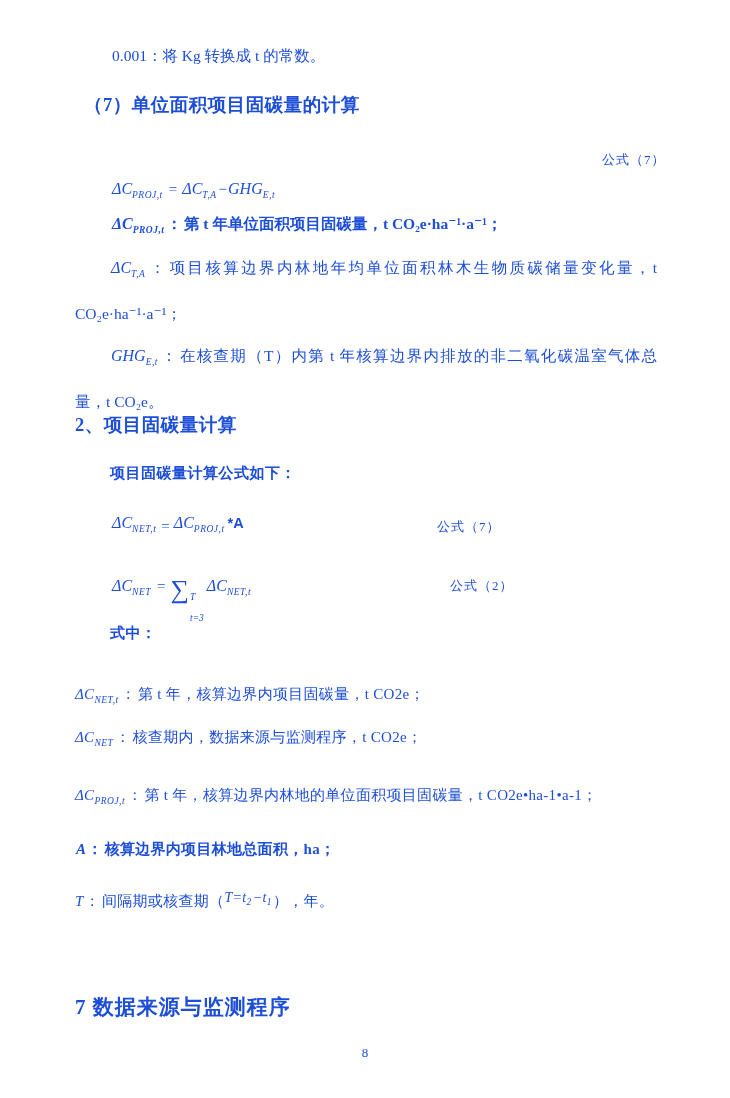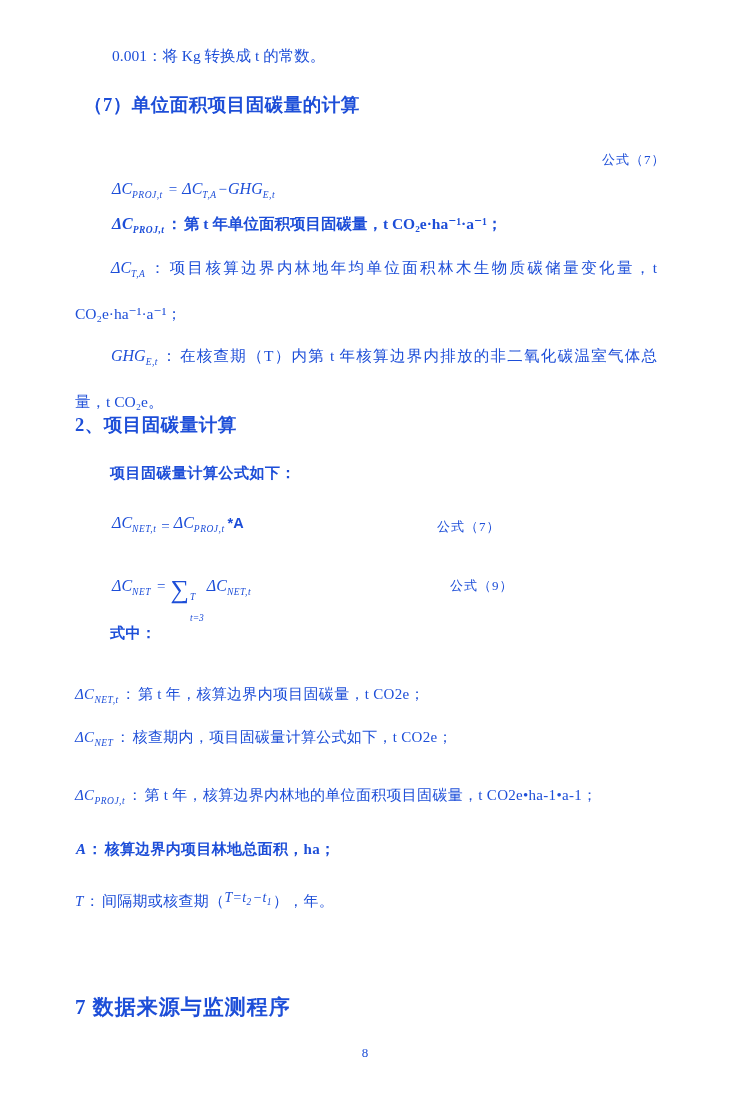--- a/index.html
+++ b/index.html
@@ -74,30 +74,30 @@
     <span class="f-base">ΔC</span><span class="f-sub">NET,t</span><span class="f-eq-low">=</span><span class="f-base">ΔC</span><span class="f-sub">PROJ,t</span><span class="f-mult">*A</span>
   </div>
   <div class="abs formula-label" style="left:437px;top:518px;">公式（7）</div>
 
   <div class="abs" style="left:112px;top:562px;margin-top:15px;">
     <span class="f-base">ΔC</span><span class="f-sub">NET</span><span class="f-op">=</span><span class="sig">∑</span><span class="sig-lims">
         <span>T</span>
         <span>t=3</span>
       </span><span class="f-base">ΔC</span><span class="f-sub">NET,t</span>
   </div>
-  <div class="abs formula-label" style="left:450px;top:577px;">公式（9）</div>
+  <div class="abs formula-label" style="left:450px;top:577px;">公式（2）</div>
 
   <div class="abs bold-sans" style="left:110px;top:624px;">式中：</div>
 
   <div class="abs def" style="left:75px;top:670px;margin-top:15px;">
     <span class="f-base-sm">ΔC</span><span class="f-sub">NET,t</span><span class="colon">：</span><span>第 t 年，核算边界内项目固碳量，t CO2e；</span>
   </div>
 
   <div class="abs def" style="left:75px;top:728px;">
-    <span class="f-base-sm">ΔC</span><span class="f-sub">NET</span><span class="colon">：</span><span>核查期内，项目固碳量计算公式如下，t CO2e；</span>
+    <span class="f-base-sm">ΔC</span><span class="f-sub">NET</span><span class="colon">：</span><span>核查期内，数据来源与监测程序，t CO2e；</span>
   </div>
 
   <div class="abs def" style="left:75px;top:786px;">
     <span class="f-base-sm">ΔC</span><span class="f-sub">PROJ,t</span><span class="colon">：</span><span>第 t 年，核算边界内林地的单位面积项目固碳量，t CO2e•ha-1•a-1；</span>
   </div>
 
   <div class="abs def" style="left:76px;top:840px;font-weight:bold;">
     <span class="f-base-sm">A</span><span class="colon">：</span><span>核算边界内项目林地总面积，ha；</span>
   </div>
 

